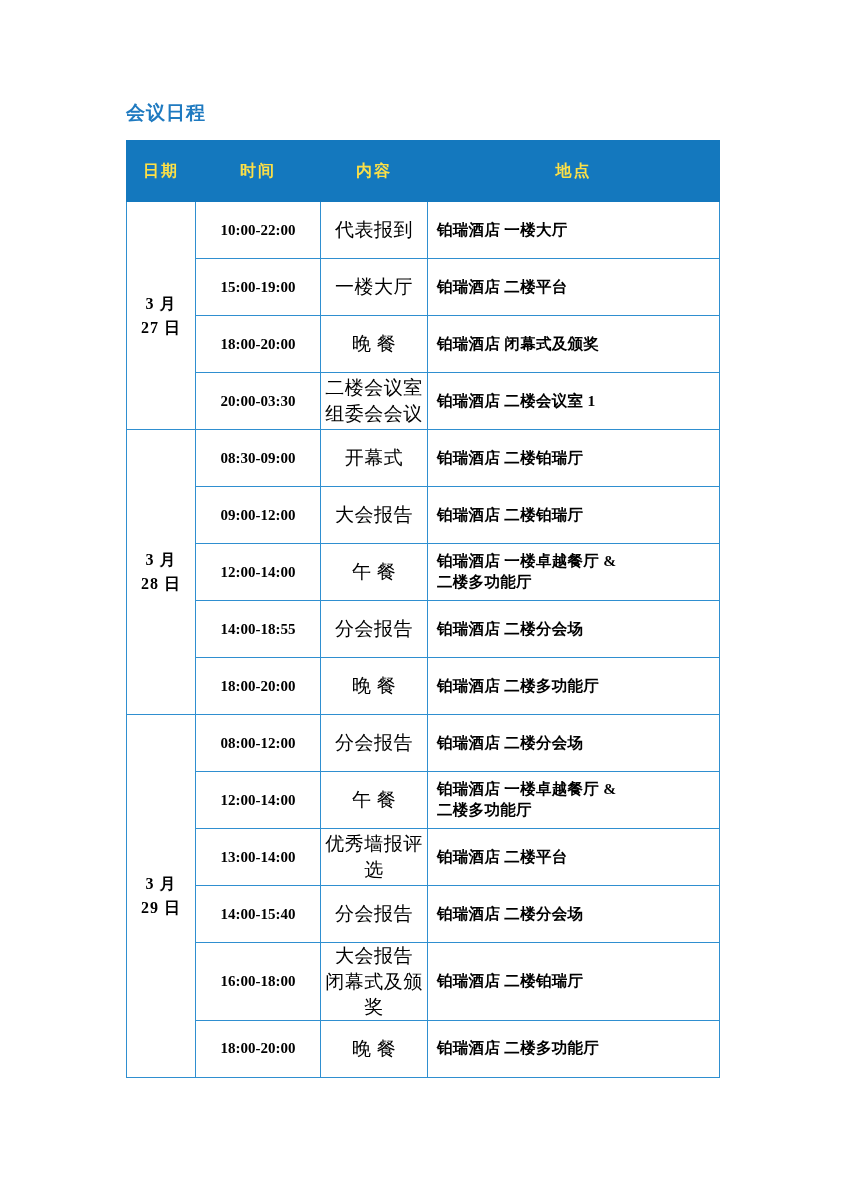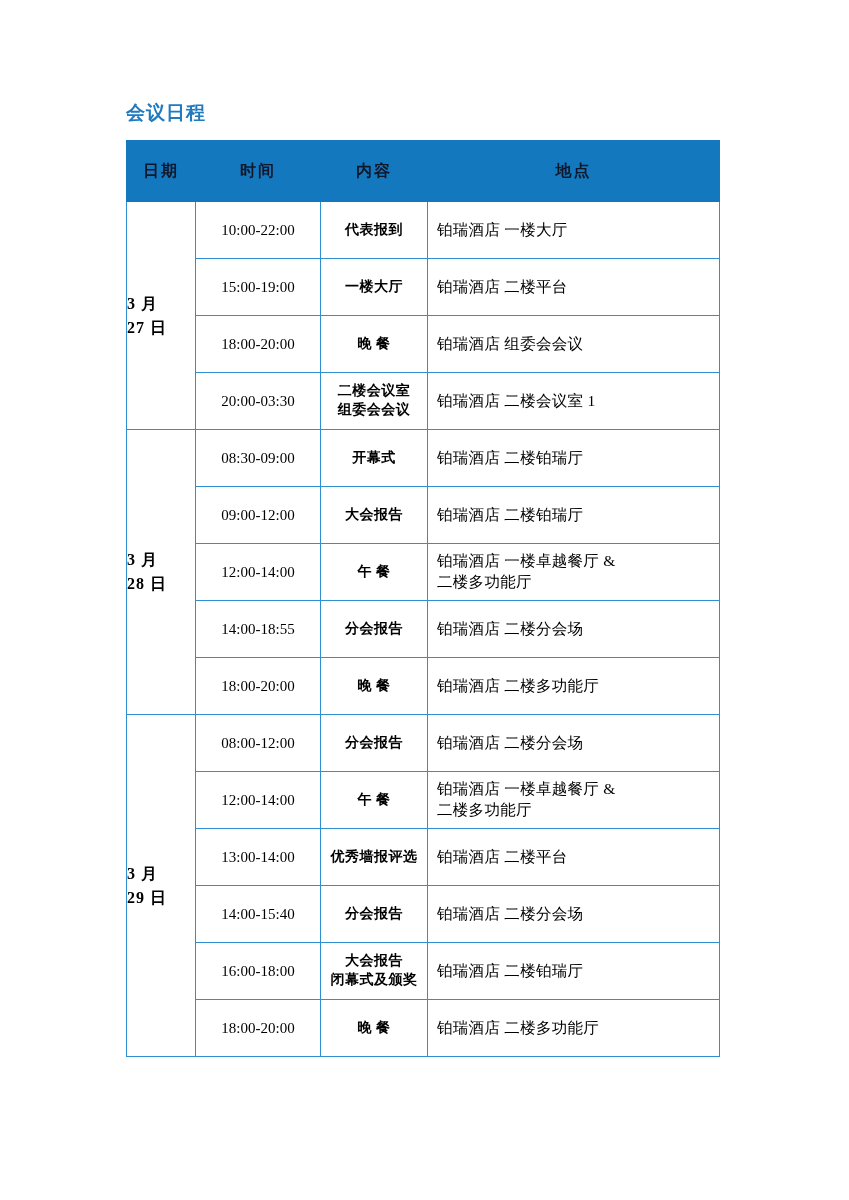--- a/index.html
+++ b/index.html
@@ -34,67 +34,67 @@
     width: 593px;
     table-layout: fixed;
   }
   table.schedule col.c-date  { width: 69px; }
   table.schedule col.c-time  { width: 125px; }
   table.schedule col.c-topic { width: 107px; }
   table.schedule col.c-place { width: 292px; }
 
   thead th {
     background: #1478be;
-    color: #0f172a;
+    color: #fde047;
     font-family: "Liberation Sans", "DejaVu Sans", sans-serif;
     font-weight: bold;
     font-size: 16px;
     height: 58px;
     border: 1px solid #1478be;
     letter-spacing: 2px;
     text-align: center;
     vertical-align: middle;
   }
   tbody td {
     border: 1px solid #2f8fd0;
     font-size: 15px;
     vertical-align: middle;
     padding: 0;
   }
   td.date-cell {
-    text-align: left;
+    text-align: center;
     font-weight: bold;
     font-size: 16px;
     line-height: 1.5;
     letter-spacing: 1px;
     margin-left: 45px;
   }
   td.time-cell {
     text-align: center;
-    font-weight: normal;
+    font-weight: bold;
     font-size: 15px;
     font-family: "Liberation Serif", serif;
     letter-spacing: 0px;
   }
   td.topic-cell {
     text-align: center;
-    font-weight: bold;
-    font-size: 14px;
+    font-weight: normal;
+    font-size: 19px;
     line-height: 1.35;
     letter-spacing: 0.5px;
   }
   td.place-cell {
     text-align: left;
     padding-left: 9px;
     font-size: 15.5px;
     line-height: 1.35;
     letter-spacing: 0.3px;
   }
   tbody tr { height: 57px; }
-  .nowrap { white-space: pre-line; }
+  .nowrap { white-space: pre-line; font-weight: bold; }
 </style>
 </head>
 <body>
 
 <div class="page">
 
   <h1 class="doc-title">会议日程</h1>
 
   <table class="schedule">
     <colgroup>
@@ -120,21 +120,21 @@
           <td class="place-cell nowrap">铂瑞酒店  一楼大厅</td>
         </tr>
         <tr>
           <td class="time-cell">15:00-19:00</td>
           <td class="topic-cell nowrap">一楼大厅</td>
           <td class="place-cell nowrap">铂瑞酒店  二楼平台</td>
         </tr>
         <tr>
           <td class="time-cell">18:00-20:00</td>
           <td class="topic-cell nowrap">晚    餐</td>
-          <td class="place-cell nowrap">铂瑞酒店  组委会会议</td>
+          <td class="place-cell nowrap">铂瑞酒店  闭幕式及颁奖</td>
         </tr>
         <tr>
           <td class="time-cell">20:00-03:30</td>
           <td class="topic-cell nowrap">二楼会议室
 组委会会议</td>
           <td class="place-cell nowrap">铂瑞酒店  二楼会议室 1</td>
         </tr>
         <tr>
           <td class="date-cell nowrap" rowspan="5">3 月
 28 日</td>

